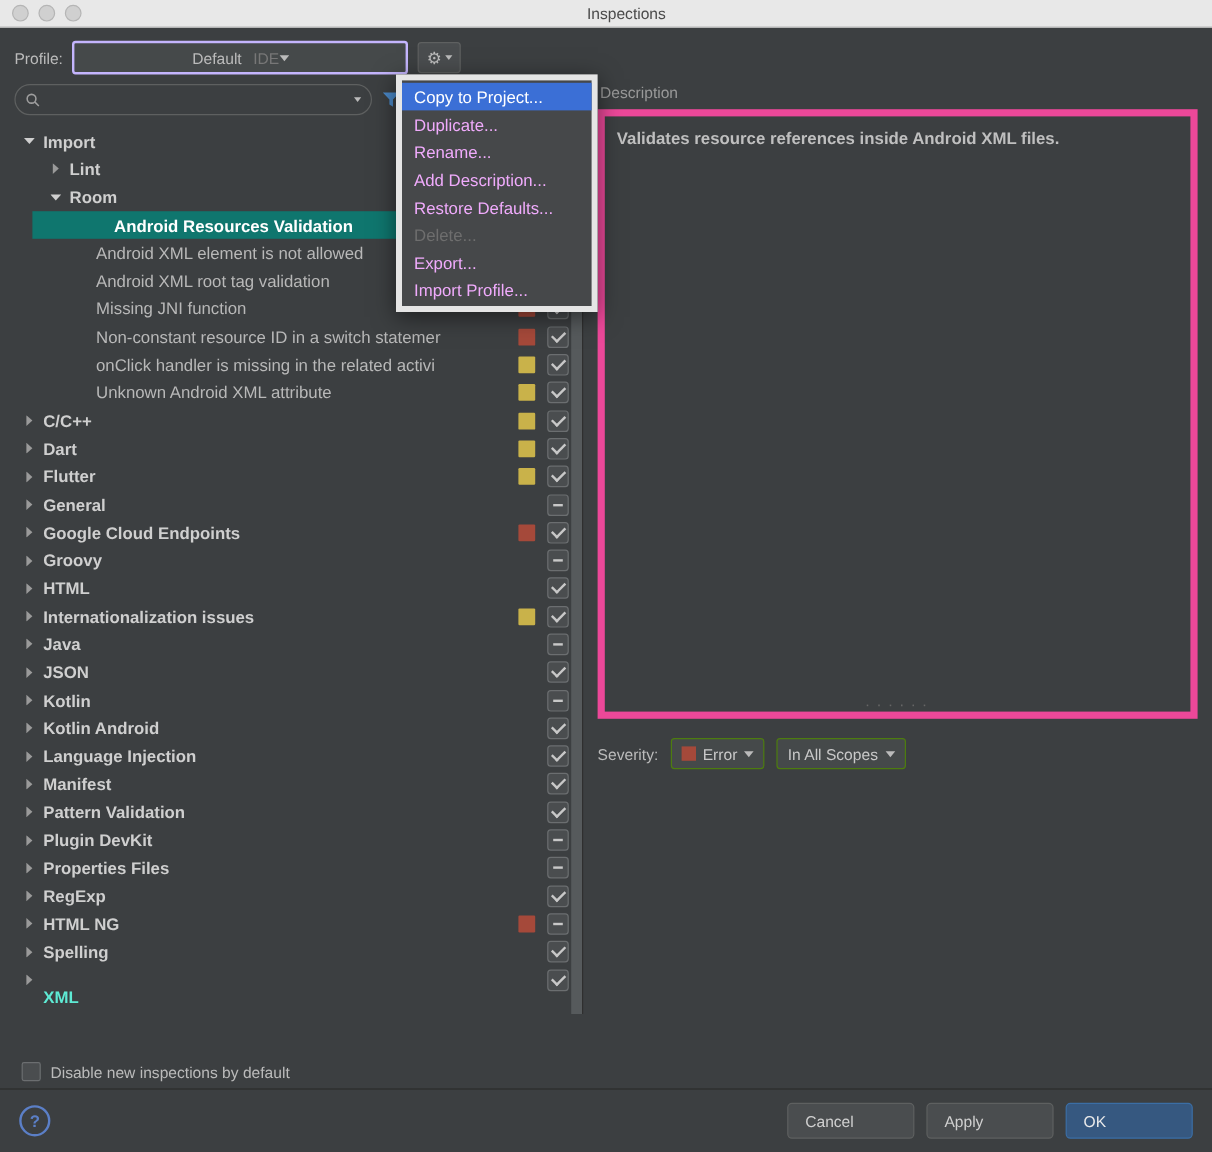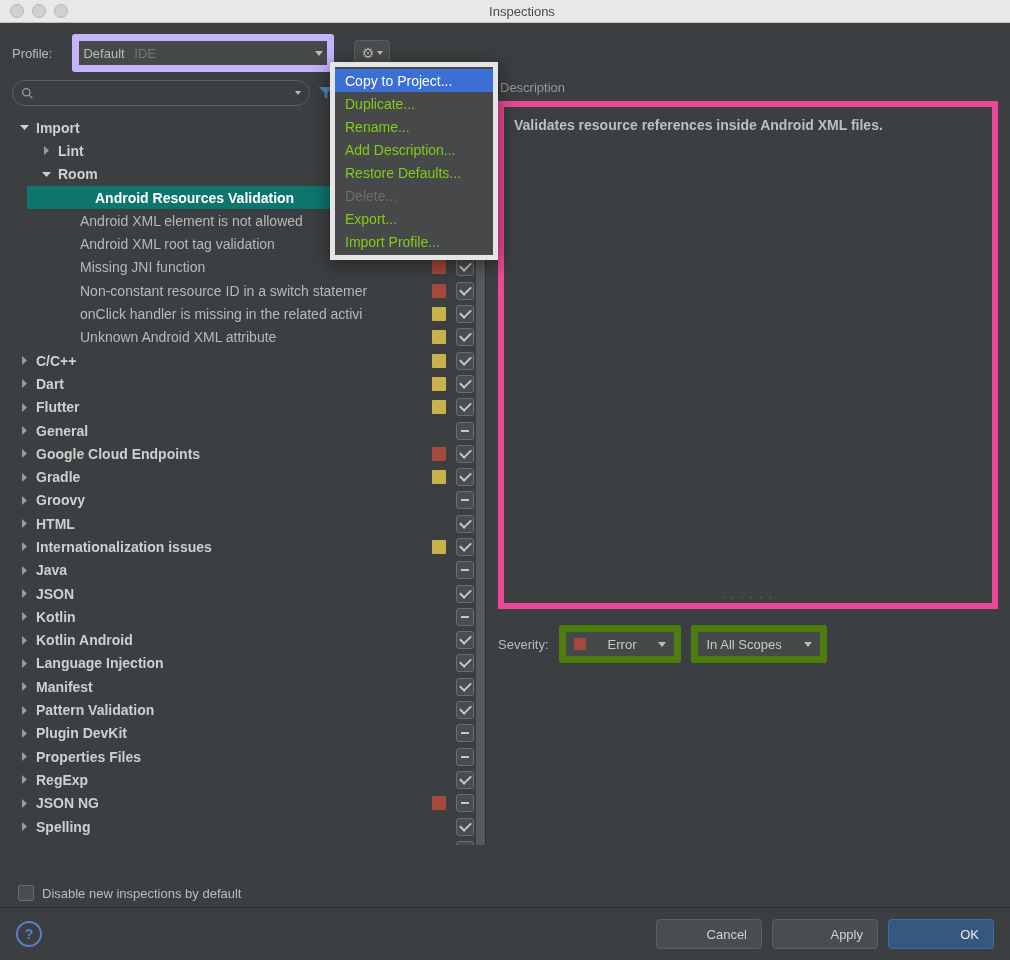--- a/index.html
+++ b/index.html
@@ -3,23 +3,23 @@
 <meta charset="utf-8">
 <style>
   html,body{margin:0;padding:0;background:#3c3f41;color:#bbbbbb;font-family:"Helvetica Neue",Arial,sans-serif;font-size:13px;-webkit-font-smoothing:antialiased;}
   .window{width:1010px;height:960px;background:#3c3f41;position:relative;box-sizing:border-box;}
   .titlebar{height:22px;background:#e8e8e8;border-bottom:1px solid #bfbfbf;display:flex;align-items:center;position:relative;}
   .traffic{display:flex;gap:8px;padding-left:10px;}
   .tl{width:12px;height:12px;border-radius:50%;background:#d0d0d0;border:1px solid #b5b5b5;}
   .title-text{position:absolute;left:0;right:0;text-align:center;color:#4a4a4a;font-size:13px;padding-left:34px;}
   .body{position:absolute;top:22px;left:0;right:0;bottom:0;display:flex;flex-direction:column;}
 
-  .top-row{display:flex;align-items:center;gap:20px;padding:12px 12px 8px 12px;}
+  .top-row{display:flex;align-items:center;gap:8px;padding:12px 12px 8px 12px;}
   .lbl{color:#bbbbbb;}
-  .profile-select{width:240px;height:24px;background:#45494a;border:7px solid #c4b5fd;border-radius:3px;display:flex;align-items:center;padding:0 4px;justify-content:space-between;color:#bbbbbb;}
+  .profile-select{width:240px;height:24px;background:#45494a;border:2px solid #c4b5fd;border-radius:3px;display:flex;align-items:center;padding:0 18px;justify-content:center;color:#bbbbbb;}
   .profile-select .ide{color:#777;margin-left:6px;}
   .caret-down{width:0;height:0;border-left:4px solid transparent;border-right:4px solid transparent;border-top:5px solid #bbb;}
   .gear-btn{width:34px;height:24px;background:#4a4d4f;border:1px solid #5e6060;border-radius:3px;display:flex;align-items:center;justify-content:center;gap:3px;}
   .gear-glyph{color:#bbb;font-size:14px;line-height:14px;}
   .mini-caret{width:0;height:0;border-left:3px solid transparent;border-right:3px solid transparent;border-top:4px solid #bbb;}
 
   .main{flex:1;display:flex;padding:0 12px 0 12px;gap:12px;min-height:0;position:relative;}
   .left{width:474px;display:flex;flex-direction:column;min-height:0;}
   .search-row{display:flex;align-items:center;gap:6px;margin-bottom:10px;}
   .search-box{flex:0 0 280px;height:24px;border:1px solid #5e6060;border-radius:14px;display:flex;align-items:center;padding:0 8px;color:#888;}
@@ -38,42 +38,42 @@
   .arrow svg{display:block;}
   .bold{font-weight:600;color:#cfcfcf;}
   .swatch{position:absolute;left:420px;width:14px;height:14px;border-radius:1px;}
   .sw-yellow{background:#c9b24a;}
   .sw-red{background:#a5493a;}
   .cb{position:absolute;left:444px;width:16px;height:16px;border:1px solid #6b6e70;border-radius:3px;background:#4a4d4f;display:flex;align-items:center;justify-content:center;}
   .cb.checked::after{content:"";width:9px;height:5px;border-left:2px solid #c8c8c8;border-bottom:2px solid #c8c8c8;transform:rotate(-45deg);margin-top:-3px;}
   .cb.ind::after{content:"";width:8px;height:2px;background:#c8c8c8;}
   .row.sel{background:#0f766e;color:#ffffff;margin-left:15px;}
   .row.sel .bold{color:#ffffff;}
-  .blue-text{color:#ffffff;margin-top:28px;}
+  .blue-text{color:#5eead4;margin-top:28px;}
 
   .footer-row{display:flex;align-items:center;height:28px;padding-left:6px;gap:8px;margin-top:34px;}
   .fcb{width:14px;height:14px;border:1px solid #6b6e70;background:#4a4d4f;border-radius:2px;}
 
   .right{flex:1;display:flex;flex-direction:column;}
   .desc-title{color:#999;font-size:13px;margin:0 0 6px 2px;}
   .desc-box{height:476px;border:6px solid #ec4899;background:#3c3f41;padding:10px;color:#bfbfbf;font-size:14px;position:relative;font-weight:bold;}
   .resize-dots{position:absolute;bottom:0;left:50%;transform:translateX(-50%);color:#666;font-size:9px;letter-spacing:2px;}
   .sev-row{display:flex;align-items:center;gap:10px;margin-top:16px;}
-  .sev-btn{height:24px;border:7px solid #4d7c0f;background:#45494a;border-radius:3px;display:flex;align-items:center;padding:0 8px;gap:22px;color:#c9c9c9;font-size:13px;}
+  .sev-btn{height:24px;border:1px solid #4d7c0f;background:#45494a;border-radius:3px;display:flex;align-items:center;padding:0 8px;gap:6px;color:#c9c9c9;font-size:13px;}
   .sev-sw{width:12px;height:12px;background:#a5493a;}
 
   .bottom-bar{height:52px;display:flex;align-items:center;justify-content:space-between;padding:0 16px;border-top:1px solid #2b2b2b;}
   .help{width:22px;height:22px;border-radius:50%;border:2px solid #5b7fc7;color:#5b7fc7;display:flex;align-items:center;justify-content:center;font-weight:bold;font-size:14px;}
   .btns{display:flex;gap:10px;}
-  .btn{height:28px;min-width:76px;border:1px solid #5e6060;background:#4a4d4f;color:#d0d0d0;border-radius:4px;display:flex;align-items:center;justify-content:flex-end;padding:0 14px;font-size:13px;}
+  .btn{height:28px;min-width:76px;border:1px solid #5e6060;background:#4a4d4f;color:#d0d0d0;border-radius:4px;display:flex;align-items:center;justify-content:flex-start;padding:0 14px;font-size:13px;}
   .btn.primary{background:#365880;border-color:#3b6ea5;color:#eaeaea;}
 
   
   .menu{position:absolute;top:62px;left:330px;width:158px;background:#46484a;border:5px solid #e5e5e5;box-shadow:0 4px 18px rgba(0,0,0,.5);z-index:50;padding:2px 0;}
-  .menu .mi{height:23px;display:flex;align-items:center;padding:0 10px;font-size:14px;color:#84cc16;white-space:nowrap;}
+  .menu .mi{height:23px;display:flex;align-items:center;padding:0 10px;font-size:14px;color:#f0abfc;white-space:nowrap;}
   .menu .mi.sel{background:#3b6fd6;color:#ffffff;}
   .menu .mi.disabled{color:#6e6e6e;}
 </style>
 </head>
 <body>
 
 <div class="window">
   <div class="titlebar">
     <div class="traffic">
       <div class="tl"></div>
@@ -229,30 +229,20 @@
                 <span class="bold">Google Cloud Endpoints</span>
                 <span class="swatch sw-red"></span>
                 <span class="cb checked"></span>
               </li>
               <li class="row indent0">
                 <span class="arrow">
                   <svg width="9" height="9" viewBox="0 0 9 9">
                     <path d="M2 0 L7 4.5 L2 9 Z" fill="#9a9a9a"></path>
                   </svg>
                 </span>
-                <span class="bold">Gradle</span>
-                <span class="swatch sw-yellow"></span>
-                <span class="cb checked"></span>
-              </li>
-              <li class="row indent0">
-                <span class="arrow">
-                  <svg width="9" height="9" viewBox="0 0 9 9">
-                    <path d="M2 0 L7 4.5 L2 9 Z" fill="#9a9a9a"></path>
-                  </svg>
-                </span>
                 <span class="bold">Groovy</span>
                 <span class="cb ind"></span>
               </li>
               <li class="row indent0">
                 <span class="arrow">
                   <svg width="9" height="9" viewBox="0 0 9 9">
                     <path d="M2 0 L7 4.5 L2 9 Z" fill="#9a9a9a"></path>
                   </svg>
                 </span>
                 <span class="bold">HTML</span>
@@ -357,21 +347,21 @@
                 </span>
                 <span class="bold">RegExp</span>
                 <span class="cb checked"></span>
               </li>
               <li class="row indent0">
                 <span class="arrow">
                   <svg width="9" height="9" viewBox="0 0 9 9">
                     <path d="M2 0 L7 4.5 L2 9 Z" fill="#9a9a9a"></path>
                   </svg>
                 </span>
-                <span class="bold">JSON NG</span>
+                <span class="bold">HTML NG</span>
                 <span class="swatch sw-red"></span>
                 <span class="cb ind"></span>
               </li>
               <li class="row indent0">
                 <span class="arrow">
                   <svg width="9" height="9" viewBox="0 0 9 9">
                     <path d="M2 0 L7 4.5 L2 9 Z" fill="#9a9a9a"></path>
                   </svg>
                 </span>
                 <span class="bold">Spelling</span>

